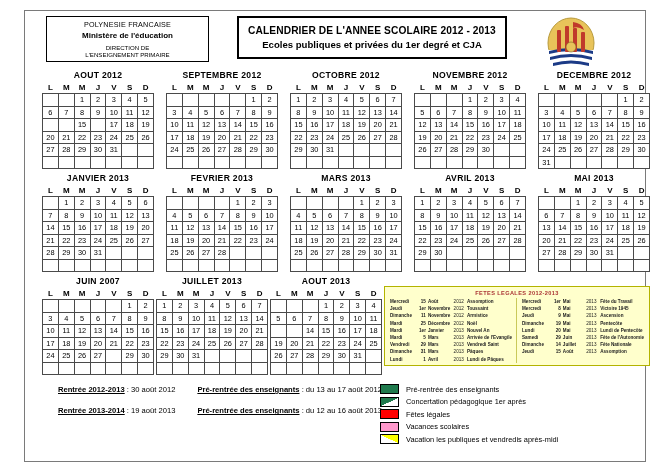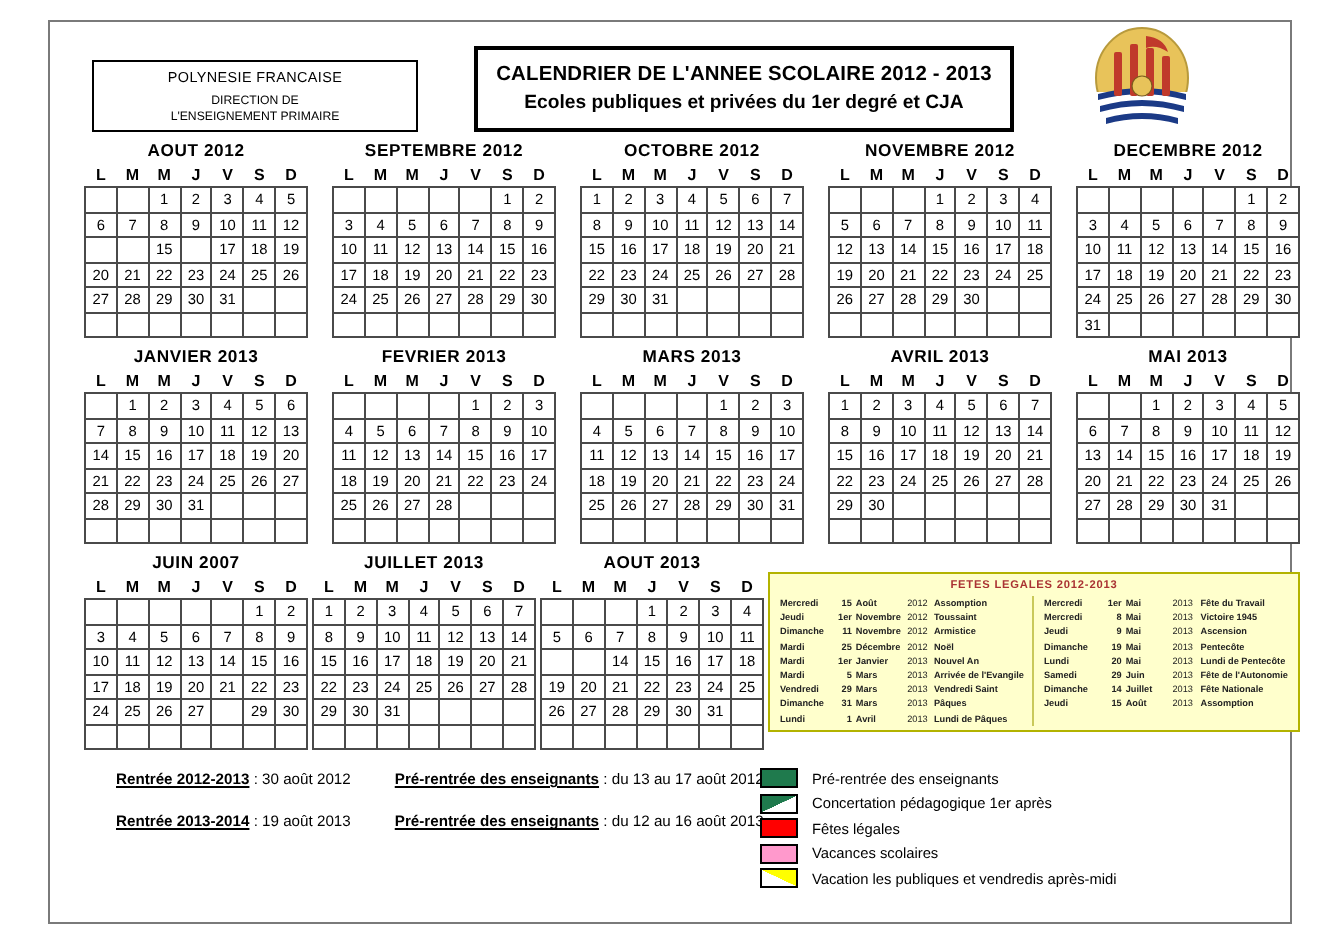--- a/index.html
+++ b/index.html
@@ -13,21 +13,21 @@
     position:relative;width:668px;height:472px;box-sizing:border-box;
     padding:8px 10px;
   }
   .outer-frame{
     position:absolute;left:24px;top:10px;width:622px;height:452px;
     border:1px solid #7a7a7a;box-sizing:border-box;
   }
 
   
   .header{
-    position:relative;display:flex;align-items:flex-end;
+    position:relative;display:flex;align-items:flex-start;
     padding:8px 6px 0 6px;height:58px;box-sizing:border-box;
   }
   .ministry-box{
     border:1px solid #000;box-sizing:border-box;
     width:163px;padding:4px 4px 3px 4px;text-align:center;line-height:1.22;
     margin-left:6px;
   }
   .ministry-box .l1{font-size:7.2px;letter-spacing:.2px;}
   .ministry-box .l2{font-size:8px;font-weight:bold;margin-top:1px;}
   .ministry-box .l3{font-size:6.1px;margin-top:3px;}
@@ -134,20 +134,21 @@
 </style>
 </head>
 <body>
 
 <div id="page">
   <div class="outer-frame"></div>
 
   <div class="header" style="position:relative;z-index:2;margin-left:24px;">
     <div class="ministry-box">
       <div class="l1">POLYNESIE FRANCAISE</div>
+      <div class="l2">Ministère de l'éducation</div>
       <div class="l3">DIRECTION DE</div>
       <div class="l4">L'ENSEIGNEMENT PRIMAIRE</div>
     </div>
 
     <div class="title-box">
       <div class="t1">CALENDRIER DE L'ANNEE SCOLAIRE 2012 - 2013</div>
       <div class="t2">Ecoles publiques et privées du 1er degré et CJA</div>
     </div>
 
     <div class="crest">

